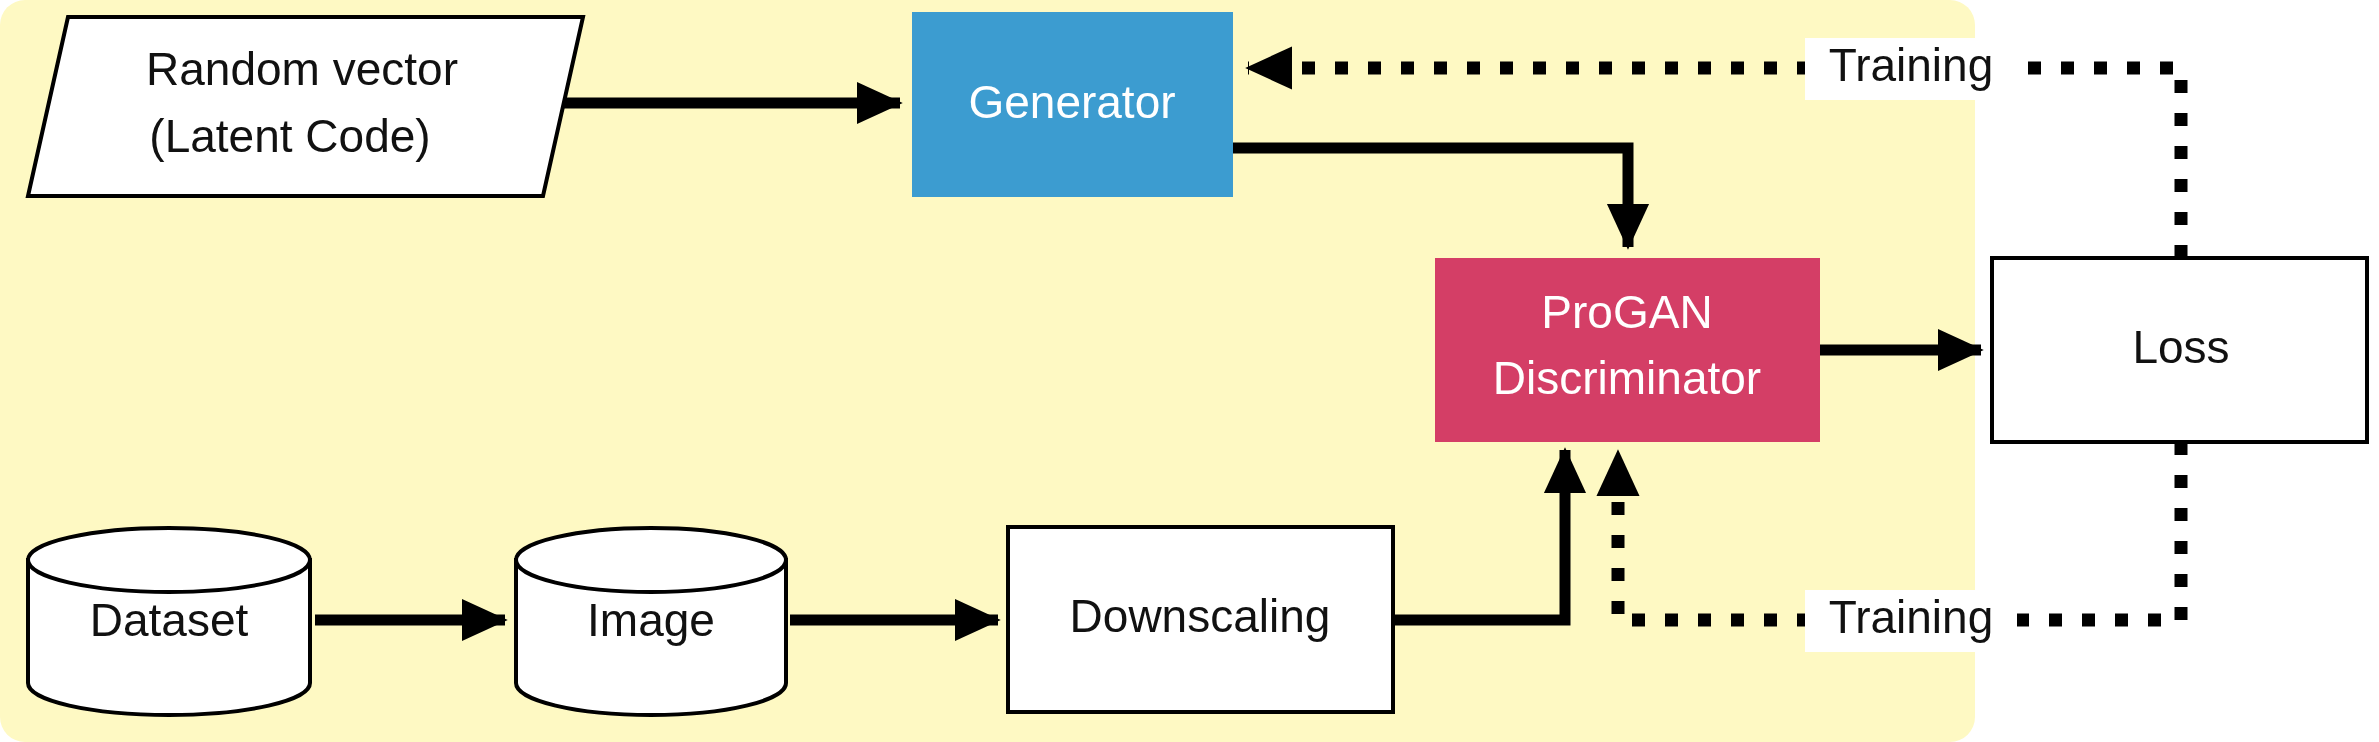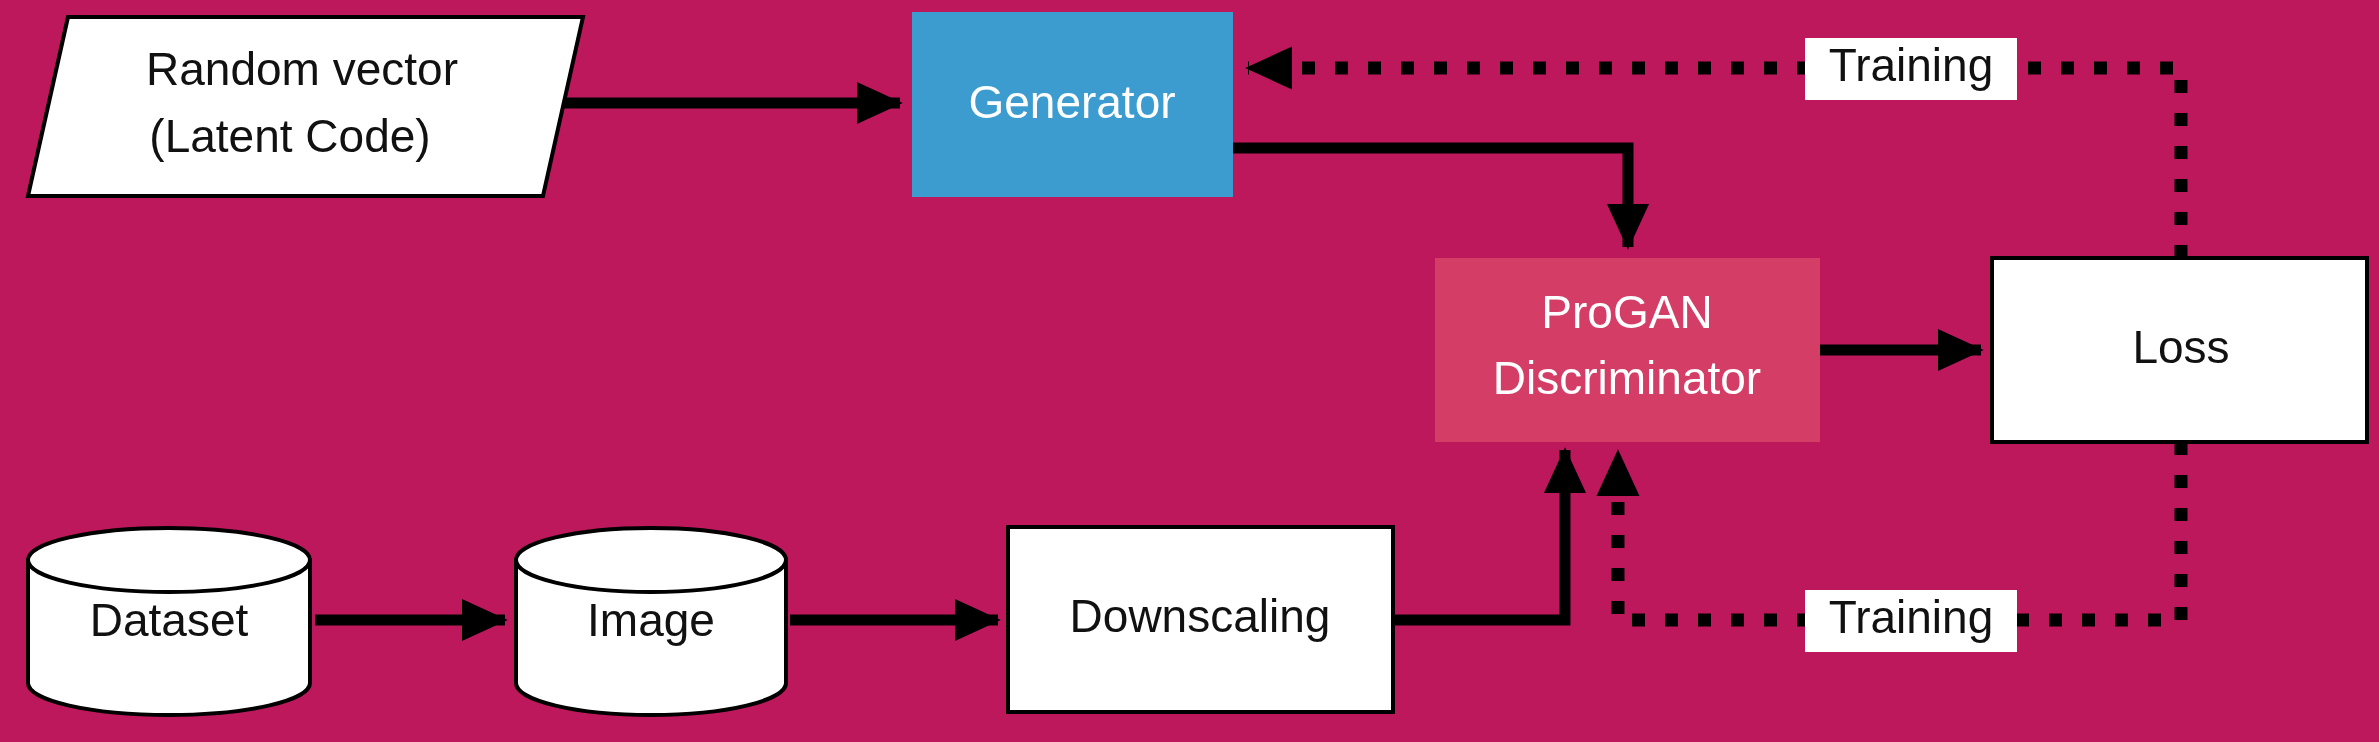--- a/index.html
+++ b/index.html
@@ -8,23 +8,24 @@
     background: #ffffff;
   }
   body {
     width: 2379px;
     height: 742px;
     font-family: "Liberation Sans", sans-serif;
     overflow: hidden;
   }
   #diagram-root {
     position: relative;
-    width: 2379px;
+    width: 1975px;
     height: 742px;
-    background: #be185d;
+    background: #fef9c3;
+    border-radius: 25px;
   }
   svg#diagram-svg {
     position: absolute;
     top: 0;
     left: 0;
     width: 2379px;
     height: 742px;
   }
   .node-label {
     font-family: "Liberation Sans", sans-serif;

